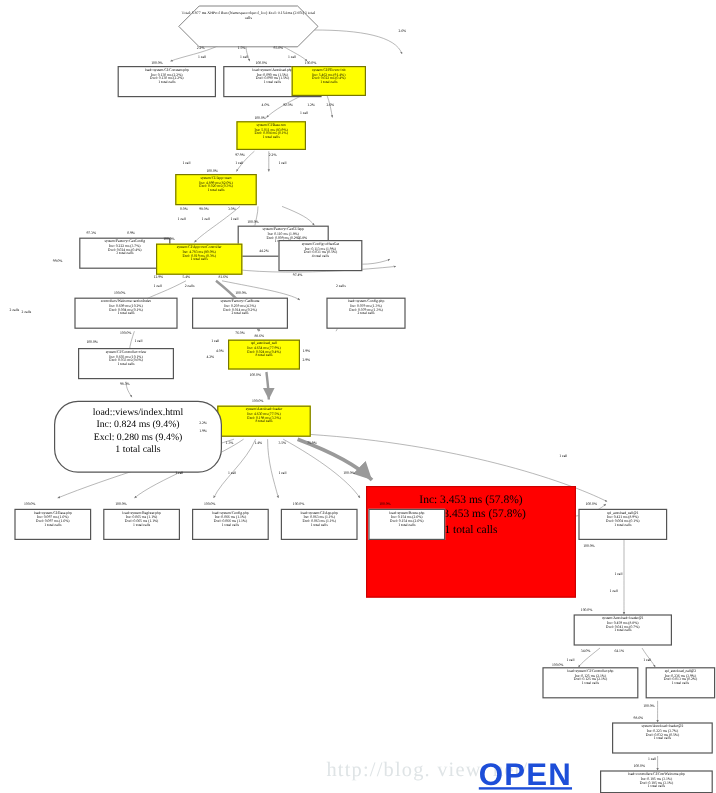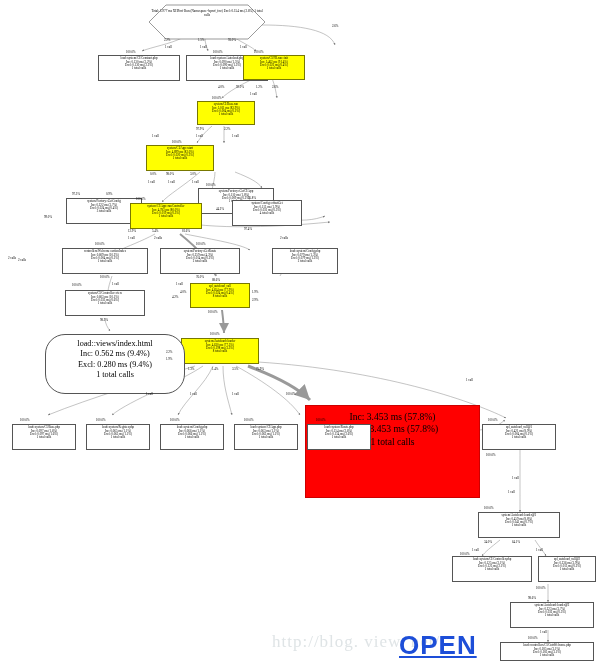--- a/index.html
+++ b/index.html
@@ -200,21 +200,21 @@
   </div>
   <div class="node tiny yellow" style="left:181px;top:338px;width:78px;height:26px;">
     <span class="l">system/Autoload::loader</span>
     <span class="l">Inc: 4.630 ms (77.5%)</span>
     <span class="l">Excl: 0.198 ms (3.3%)</span>
     <span class="l">8 total calls</span>
   </div>
 
   <div class="node mid" style="left:45px;top:334px;width:140px;height:60px;border-radius:20px;">
     <span class="l">load::views/index.html</span>
-    <span class="l">Inc: 0.562 ms (9.4%)</span>
+    <span class="l">Inc: 0.824 ms (9.4%)</span>
     <span class="l">Excl: 0.280 ms (9.4%)</span>
     <span class="l">1 total calls</span>
   </div>
 
   <div class="node big red" style="left:305px;top:405px;width:175px;height:93px;">
     <span class="l">Inc: 3.453 ms (57.8%)</span>
     <span class="l">Excl: 3.453 ms (57.8%)</span>
     <span class="l">1 total calls</span>
   </div>
 

